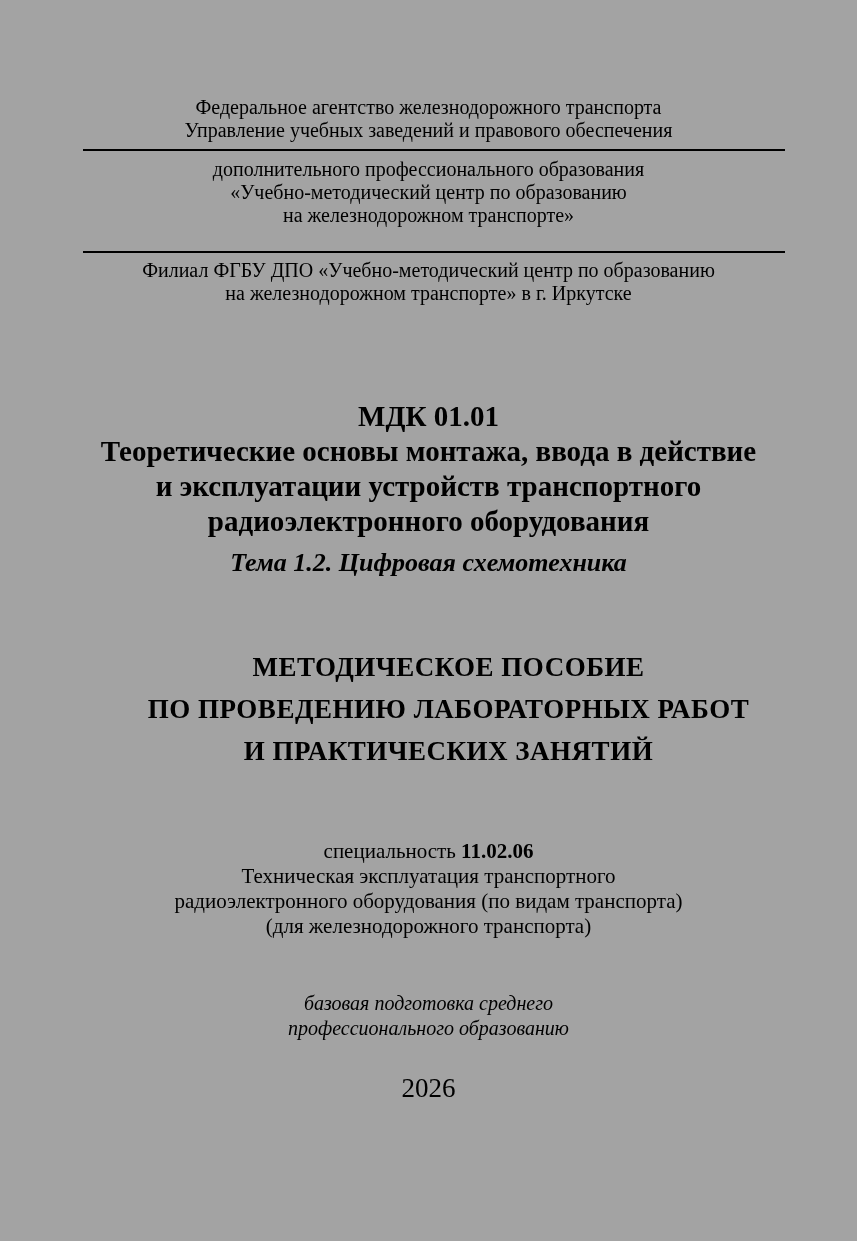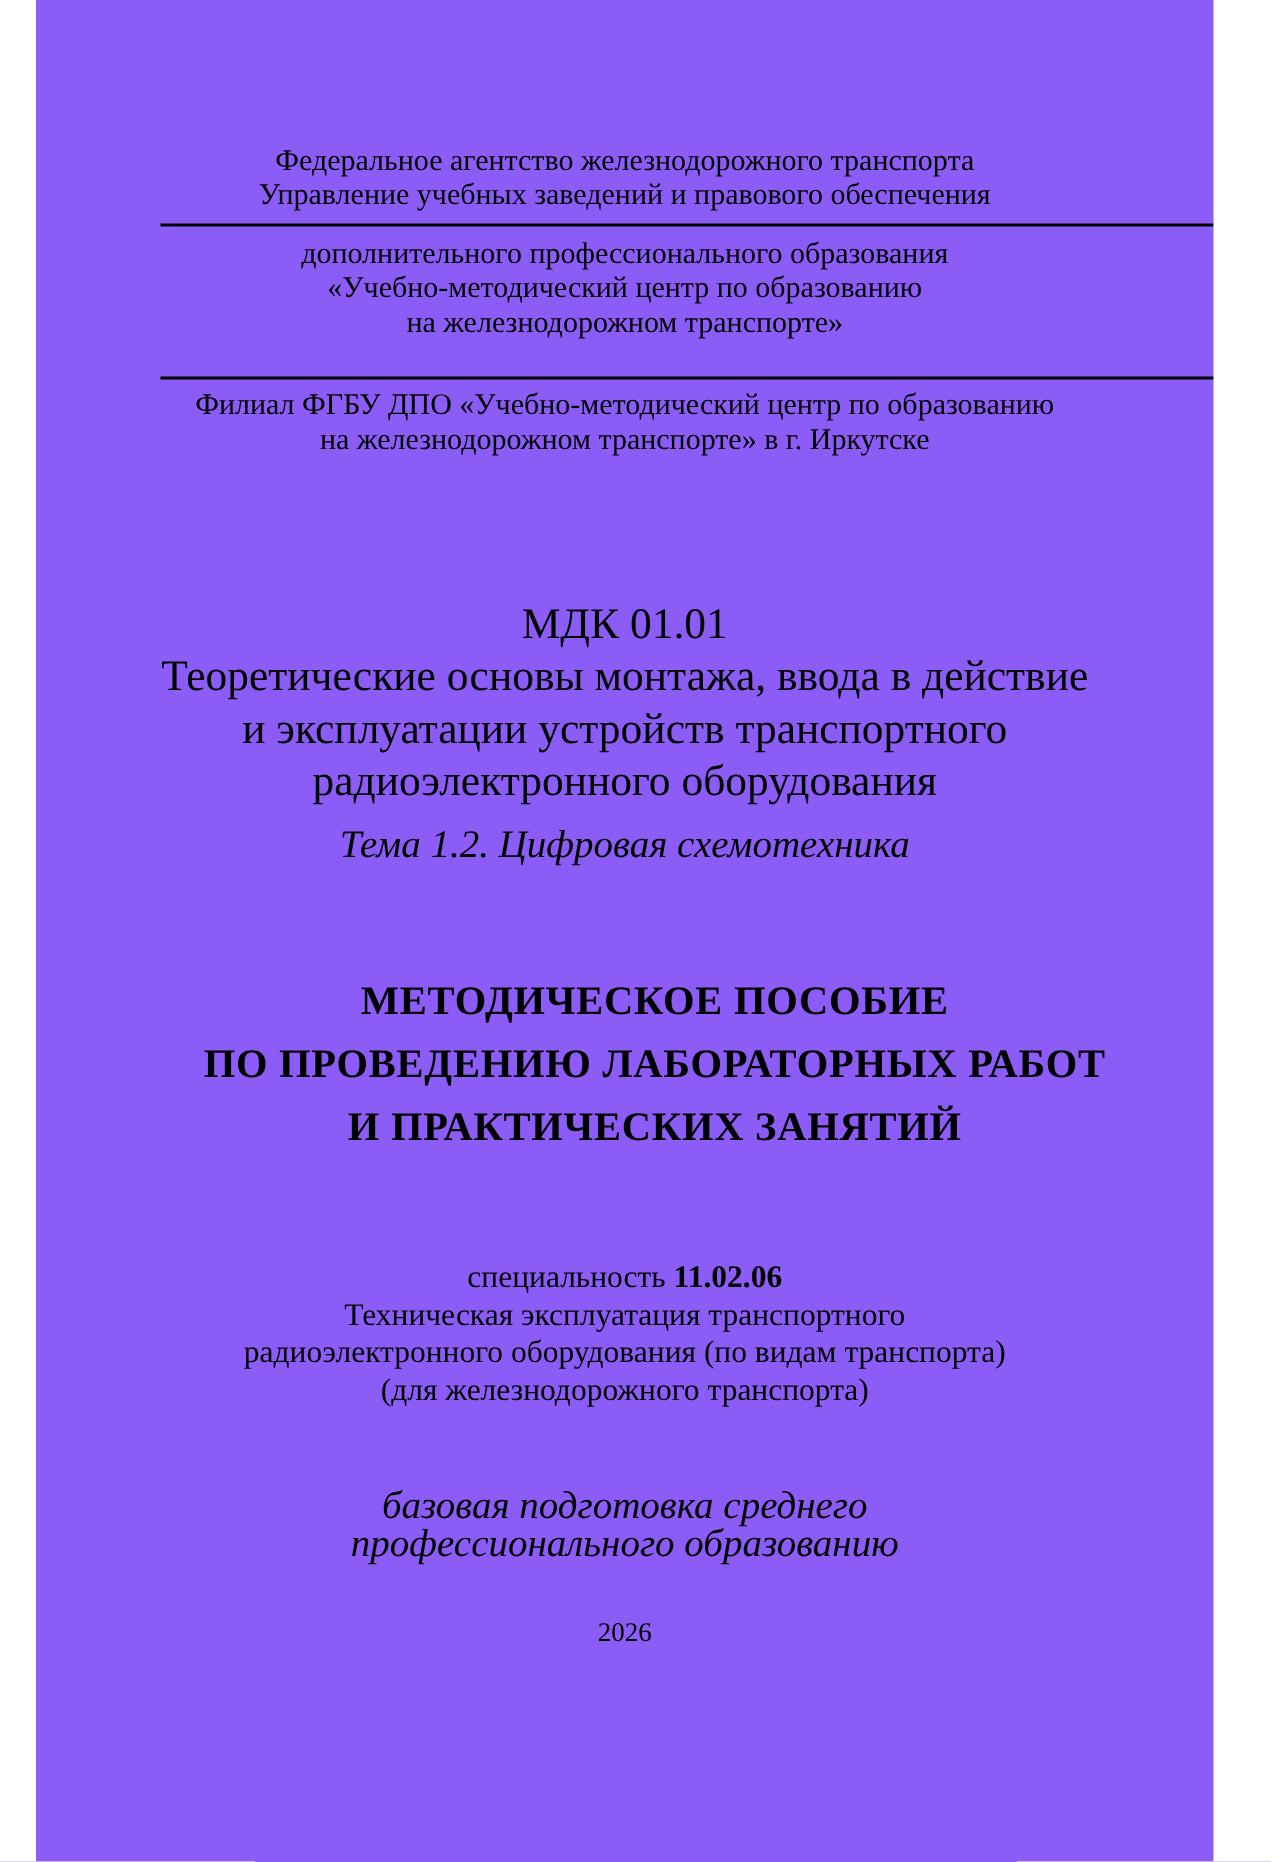--- a/index.html
+++ b/index.html
@@ -2,54 +2,53 @@
 <html><head>
 <meta charset="utf-8">
 <style>
   html, body {
     margin: 0;
     padding: 0;
     background: #ffffff;
   }
   .page {
     position: relative;
-    width: 785px;
+    width: 857px;
     height: 1241px;
-    background: #8b5cf6;
+    background: #a3a3a3;
     color: #000000;
     font-family: "Liberation Serif", "DejaVu Serif", serif;
     overflow: hidden;
-    margin-left: 24px;
   }
   .block {
     position: absolute;
     left: 0;
     width: 100%;
     text-align: center;
     color: #000000;
   }
   .rule {
     position: absolute;
     left: 83px;
     width: 702px;
     height: 0;
     border-top: 2px solid #000000;
   }
   .agency      { top: 96px;  font-size: 20px; line-height: 23px; }
   .rule-1      { top: 149px; }
   .institution { top: 158px; font-size: 20px; line-height: 23px; }
   .rule-2      { top: 251px; }
   .branch      { top: 259px; font-size: 20px; line-height: 23px; }
-  .title-block { top: 399px; font-weight: normal; font-size: 29px; line-height: 35px; }
+  .title-block { top: 399px; font-weight: bold; font-size: 29px; line-height: 35px; }
   .topic       { margin-top: 8px; font-style: italic; font-size: 26px; line-height: 32px; }
   .subtitle    { top: 646px; font-weight: bold; font-size: 27px; line-height: 42px; letter-spacing: 0.5px; padding-left: 20px; }
   .specialty   { top: 839px; font-size: 21px; line-height: 25px; }
   .specialty .code { font-weight: bold; }
-  .training    { top: 991px; font-size: 26px; line-height: 25px; font-style: italic; }
-  .year        { top: 1076px; font-size: 18px; line-height: 25px; }
+  .training    { top: 991px; font-size: 20px; line-height: 25px; font-style: italic; }
+  .year        { top: 1076px; font-size: 27px; line-height: 25px; }
 </style>
 </head>
 <body>
 
 <div class="page">
 
   <div class="block agency">
     <div>Федеральное агентство железнодорожного транспорта</div>
     <div>Управление учебных заведений и правового обеспечения</div>
   </div>

